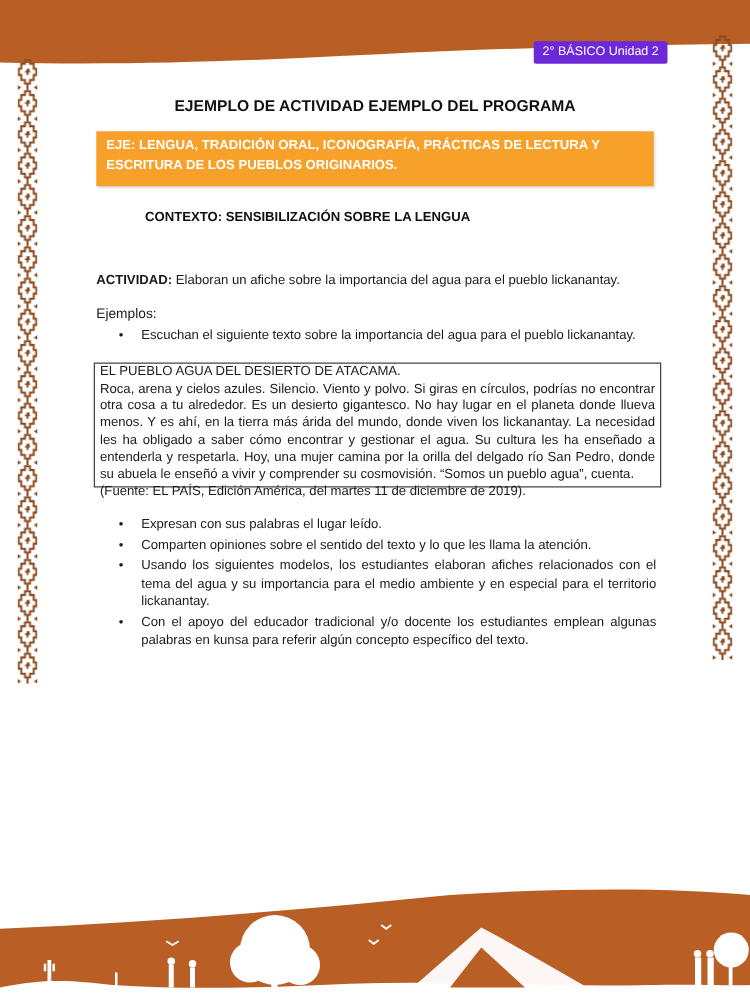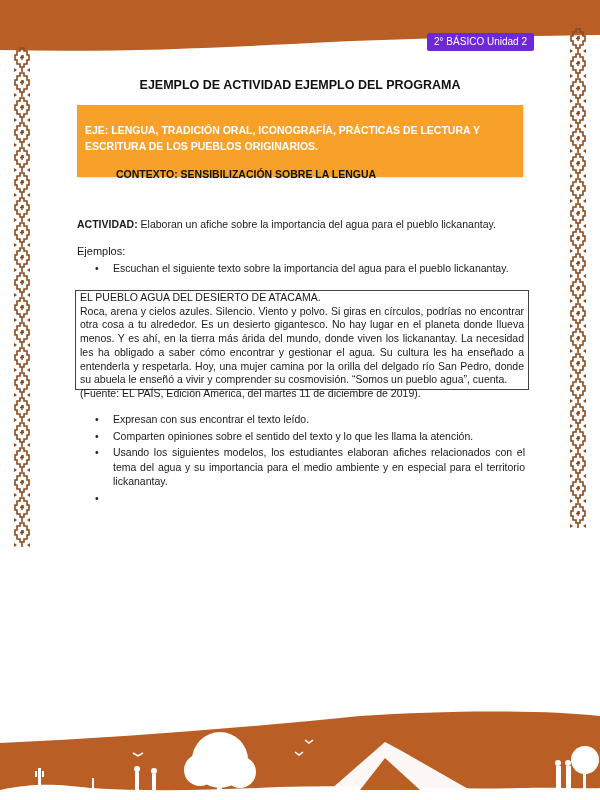--- a/index.html
+++ b/index.html
@@ -19,21 +19,21 @@
   .border-col { position: absolute; width: 16px; }
   .border-left { left: 14px; top: 47px; height: 500px; }
   .border-right { left: 570px; top: 28px; height: 500px; }
   .title {
     position: absolute; left: 60px; top: 78px; width: 480px; text-align: center;
     font-weight: bold; font-size: 12.5px; color: #111;
   }
   .eje-box {
     position: absolute; left: 77px; top: 105px; width: 430px; height: 38px;
     background: #f7a12b; color: #ffffff; font-weight: bold; font-size: 10.5px;
-    padding: 17px 8px; box-sizing: content-box; line-height: 16px;
+    padding: 3px 8px; box-sizing: content-box; line-height: 16px;
     box-shadow: 1px 1px 2px rgba(0,0,0,0.15);
   }
   .eje-box { width: 430px; }
   .contexto {
     position: absolute; left: 77px; top: 168px; font-weight: bold; font-size: 10.5px; color: #111; margin-left: 39px;
   }
   .actividad { position: absolute; left: 77px; top: 218px; font-size: 10.5px; }
   .actividad b { font-weight: bold; }
   .ejemplos { position: absolute; left: 77px; top: 245px; font-size: 11px; }
   .bullet-list { position: absolute; left: 95px; width: 430px; margin: 0; padding: 0; list-style: none; font-size: 10.5px; line-height: 14.5px; }
@@ -89,24 +89,24 @@
   <li><span class="dot">•</span><span>Escuchan el siguiente texto sobre la importancia del agua para el pueblo lickanantay.</span></li>
 </ul>
 
 <div class="text-box">
   <p>EL PUEBLO AGUA DEL DESIERTO DE ATACAMA.</p>
   <p>Roca, arena y cielos azules. Silencio. Viento y polvo. Si giras en círculos, podrías no encontrar otra cosa a tu alrededor. Es un desierto gigantesco. No hay lugar en el planeta donde llueva menos. Y es ahí, en la tierra más árida del mundo, donde viven los lickanantay. La necesidad les ha obligado a saber cómo encontrar y gestionar el agua. Su cultura les ha enseñado a entenderla y respetarla. Hoy, una mujer camina por la orilla del delgado río San Pedro, donde su abuela le enseñó a vivir y comprender su cosmovisión. “Somos un pueblo agua”, cuenta.</p>
   <p>(Fuente: EL PAÍS, Edición América, del martes 11 de diciembre de 2019).</p>
 </div>
 
 <ul class="bullet-list list-2">
-  <li><span class="dot">•</span><span>Expresan con sus encontrar el texto leído.</span></li>
+  <li><span class="dot">•</span><span>Expresan con sus palabras el lugar leído.</span></li>
   <li><span class="dot">•</span><span>Comparten opiniones sobre el sentido del texto y lo que les llama la atención.</span></li>
   <li><span class="dot">•</span><span>Usando los siguientes modelos, los estudiantes elaboran afiches relacionados con el tema del agua y su importancia para el medio ambiente y en especial para el territorio lickanantay.</span></li>
-  <li><span class="dot">•</span></li>
+  <li><span class="dot">•</span><span>Con el apoyo del educador tradicional y/o docente los estudiantes emplean algunas palabras en kunsa para referir algún concepto específico del texto.</span></li>
 </ul>
 
 <svg class="bottom-art" viewBox="0 0 600 150">
   <path d="M0,93 C120,88 240,78 360,66 C450,60 540,60 600,66 V150 H0 Z" fill="#b95f26"></path>
 
   <path d="M0,150 V140 C40,132 60,135 90,138 C150,142 220,140 280,137 C360,134 440,140 520,138 C560,137 590,139 600,138 V150 Z" fill="#ffffff"></path>
 
   <rect x="38" y="118" width="3" height="22" fill="#fff"></rect>
     <rect x="35" y="121" width="2" height="6" fill="#fff"></rect>
     <rect x="42" y="121" width="2" height="6" fill="#fff"></rect>

